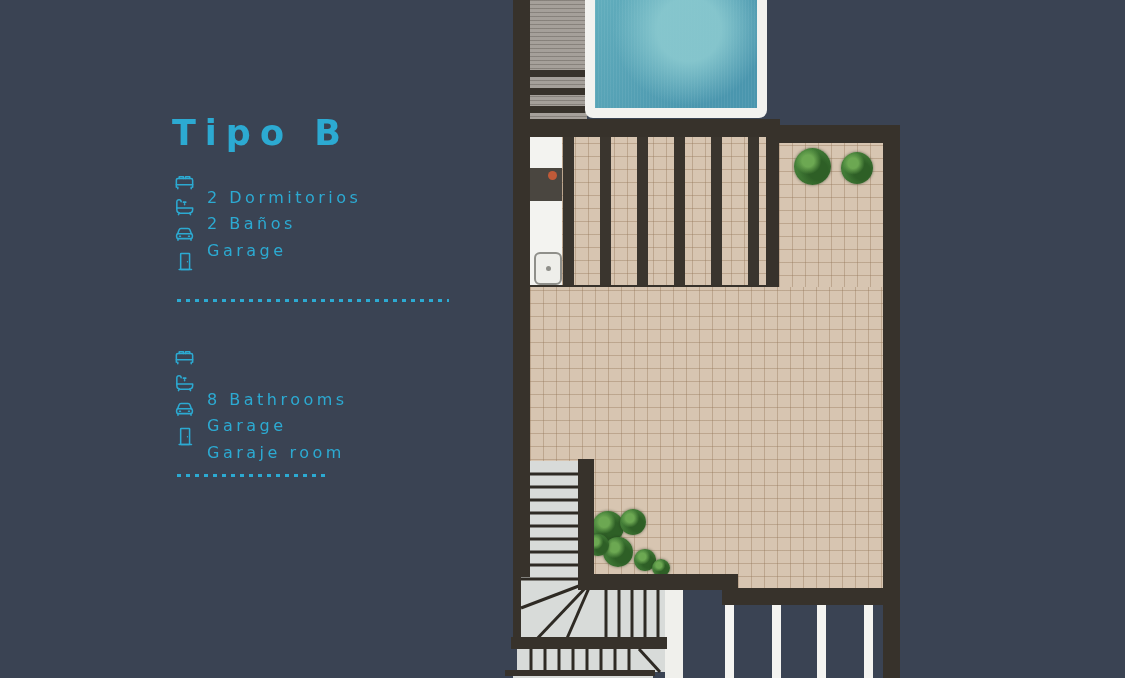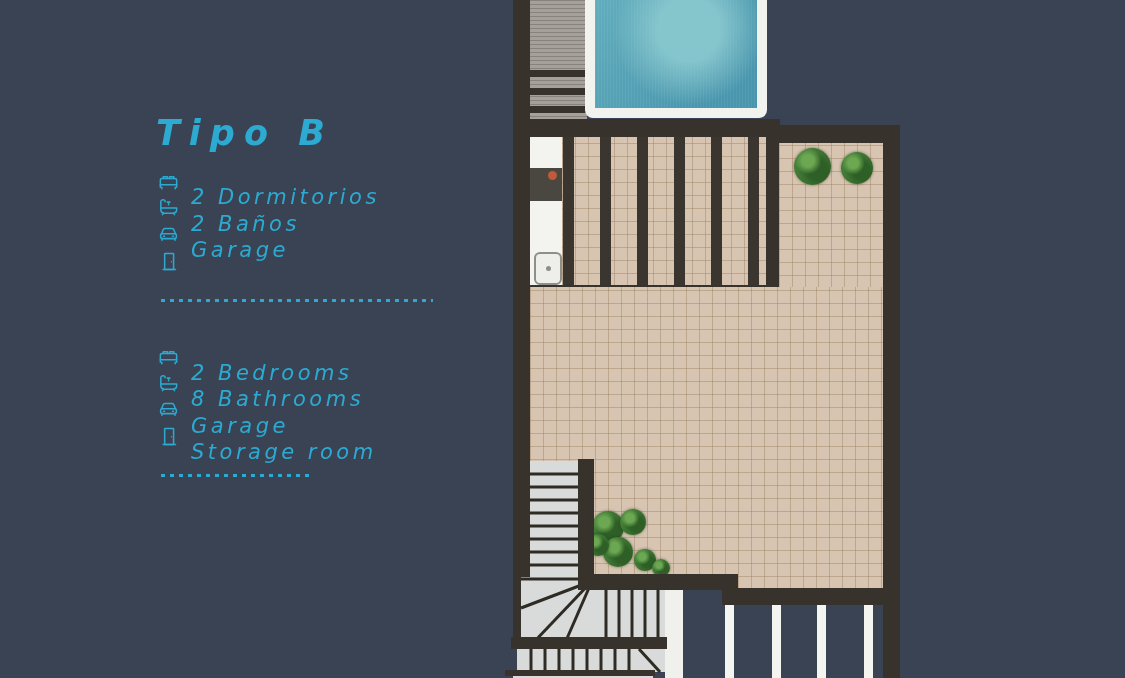--- a/index.html
+++ b/index.html
@@ -5,29 +5,29 @@
   html,body{margin:0;padding:0;}
   body{
     width:1125px;height:678px;
     background:#3a4353;
     font-family:"DejaVu Sans","Liberation Sans",sans-serif;
     position:relative;overflow:hidden;
   }
   .abs{position:absolute;}
 
   
-  .legend{position:absolute;left:156px;top:112px;width:330px;color:#2caad2;font-style:italic;}
+  .legend{position:absolute;left:172px;top:112px;width:330px;color:#2caad2;}
   .legend h1{
     margin:0 0 14px 0;font-size:35px;font-weight:bold;
     letter-spacing:9px;color:#2caad2;line-height:42px;
   }
   .legend .block-en{margin-top:41px;}
   .spec-row{display:flex;align-items:center;height:26.6px;}
   .spec-row .ic{width:24px;height:24px;margin-right:11px;flex:0 0 24px;display:flex;align-items:center;justify-content:center;}
-  .spec-row .lbl{font-size:21px;letter-spacing:3.5px;white-space:nowrap;margin-top:32px;}
+  .spec-row .lbl{font-size:16px;letter-spacing:3.5px;white-space:nowrap;margin-top:32px;}
   .dots{height:3px;margin-top:25px;margin-left:5px;
     background:repeating-linear-gradient(90deg,#2caad2 0 4px,transparent 4px 9px);}
   .dots.long{width:272px;}
   .dots.short{width:152px;margin-top:24px;}
 
   
   .wall{background:#37322b;}
   .tile{
     background-color:#d7c5b1;
     background-image:
@@ -122,21 +122,20 @@
     <div>
       <div class="spec-row">
         <span class="ic">
           <svg viewBox="0 0 24 24" width="23" height="23" fill="none" stroke="#2caad2" stroke-width="1.6" stroke-linecap="round" stroke-linejoin="round">
             <path d="M3.5 18v-7.4c0-1 .8-1.8 1.8-1.8h13.4c1 0 1.8.8 1.8 1.8V18"></path>
             <path d="M3.5 15.4h17"></path>
             <path d="M5 18v1.5M19 18v1.5"></path>
             <path d="M6.5 8.8V7.1h4.4v1.7M13.1 8.8V7.1h4.4v1.7"></path>
           </svg>
         </span>
-        <span class="lbl">2 Bedrooms</span>
       </div>
       <div class="spec-row">
         <span class="ic">
           <svg viewBox="0 0 24 24" width="23" height="23" fill="none" stroke="#2caad2" stroke-width="1.6" stroke-linecap="round" stroke-linejoin="round">
             <path d="M4 12.6h16.5v1.6c0 2.2-1.5 3.7-3.6 3.7H7.6c-2.1 0-3.6-1.5-3.6-3.7v-1.6z"></path>
             <path d="M4 12.6V6.1c0-1.3 1-2.3 2.3-2.3 1.2 0 2.2 1 2.2 2.3"></path>
             <path d="M10.8 6.4h2.6M12.1 8.2v.9"></path>
             <path d="M6.6 17.9l-.9 1.6M17.4 17.9l.9 1.6"></path>
           </svg>
         </span>
@@ -154,21 +153,21 @@
         <span class="lbl">Garage</span>
       </div>
       <div class="spec-row">
         <span class="ic">
           <svg viewBox="0 0 24 24" width="23" height="23" fill="none" stroke="#2caad2" stroke-width="1.6" stroke-linecap="round" stroke-linejoin="round">
             <rect x="8" y="3.6" width="9.3" height="16.8" rx="0.6"></rect>
             <circle cx="15.1" cy="12.3" r="0.7" fill="#2caad2" stroke="none"></circle>
             <path d="M6.4 20.4h12.9"></path>
           </svg>
         </span>
-        <span class="lbl">Storage room</span>
+        <span class="lbl">Garaje room</span>
       </div>
     </div>
 
     <div class="dots short"></div>
   </div>
 </div>
 
 <div class="abs" style="left:0;top:0;width:1125px;height:678px;">
 
   <div class="abs wall" style="left:513px;top:0;width:17px;height:648px;"></div>

